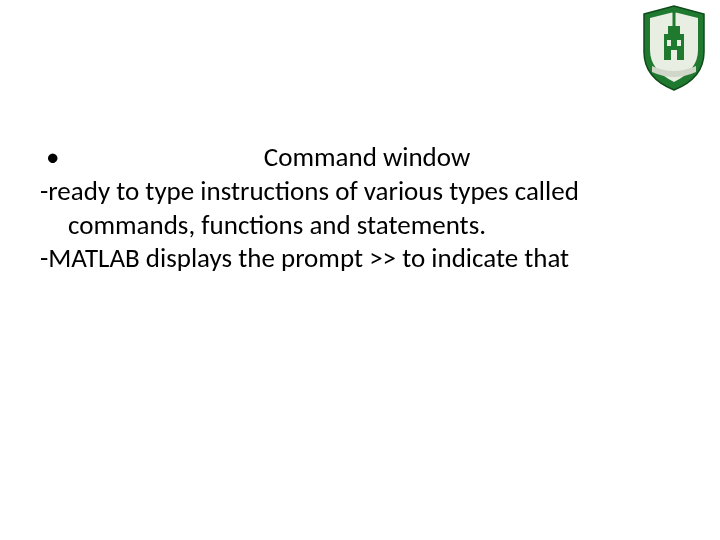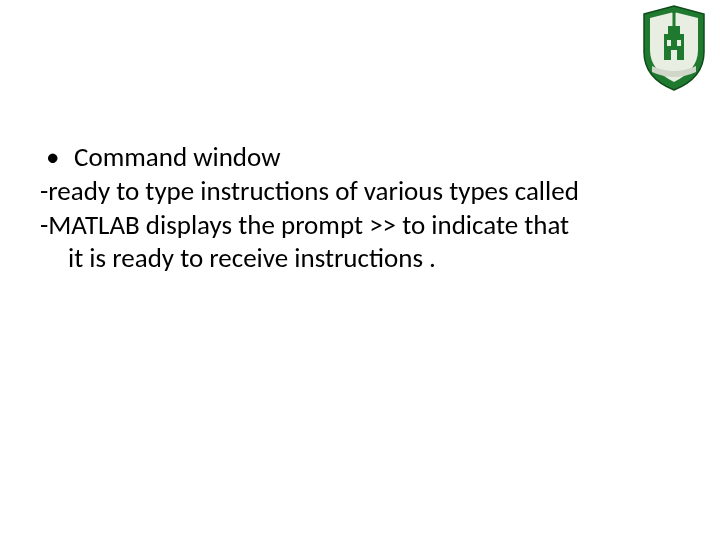--- a/index.html
+++ b/index.html
@@ -32,20 +32,21 @@
     display: flex;
   }
   .bullet-mark {
     width: 28px;
     flex: 0 0 28px;
     text-align: left;
     padding-left: 6px;
   }
   .bullet-text {
     flex: 1;
+    text-align: center;
   }
   .dash-row {
     display: flex;
   }
   .dash-mark {
     flex: 0 0 auto;
   }
   .dash-text {
     flex: 1;
     padding-left: 0;
@@ -80,23 +81,23 @@
   <div class="bullet-row">
     <div class="bullet-mark">•</div>
     <div class="bullet-text">Command window</div>
   </div>
 
   <div class="dash-block">
     <div class="dash-row">
       <span class="dash-mark">-</span>
         <span class="dash-text">ready to type instructions of various types called</span>
     </div>
+    <div class="continuation">commands, functions and statements.</div>
   </div>
 
   <div class="dash-block">
     <div class="dash-row">
       <span class="dash-mark">-</span>
         <span class="dash-text">MATLAB displays the prompt &gt;&gt; to indicate that</span>
     </div>
-    <div class="continuation">it is ready to receive instructions .</div>
   </div>
 
 </div>
 
 </body></html>

